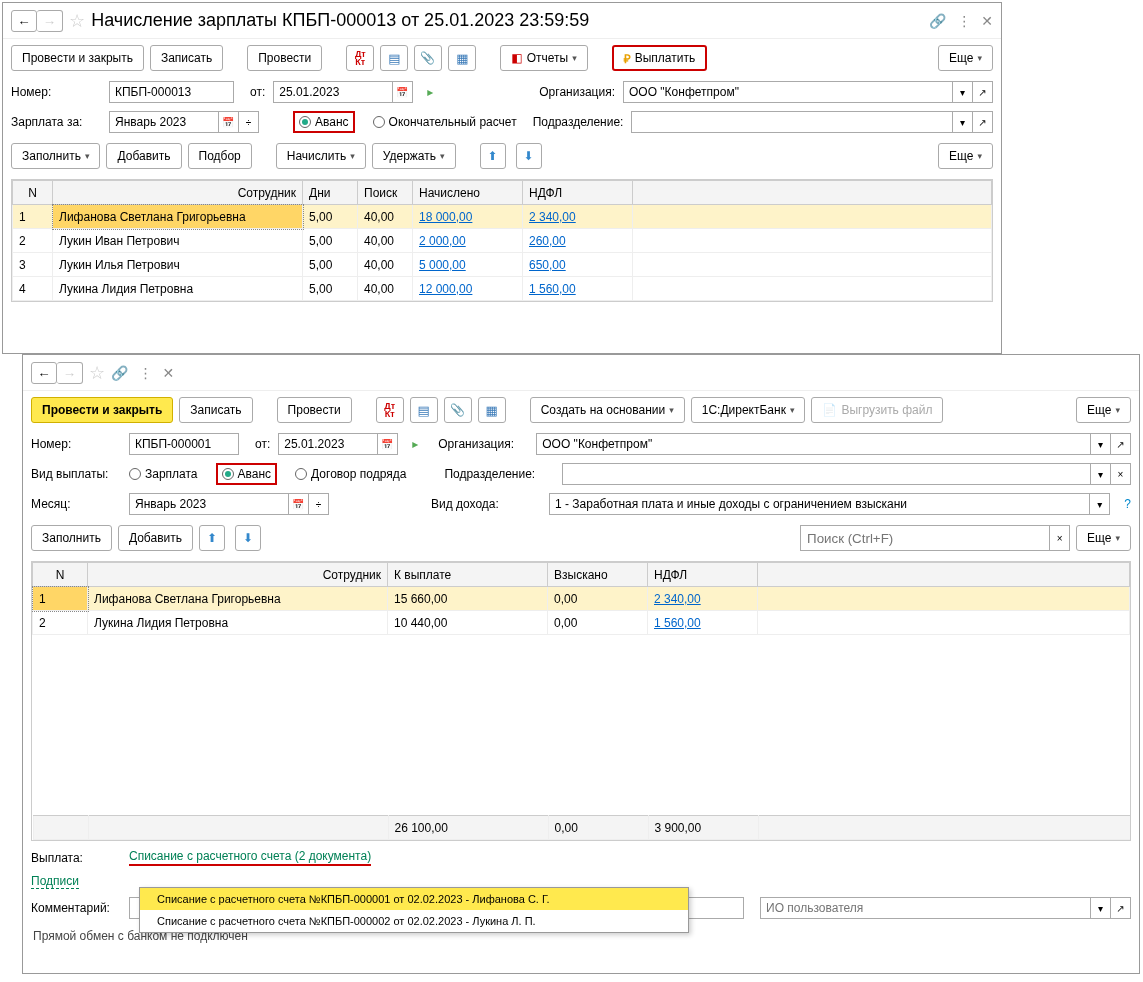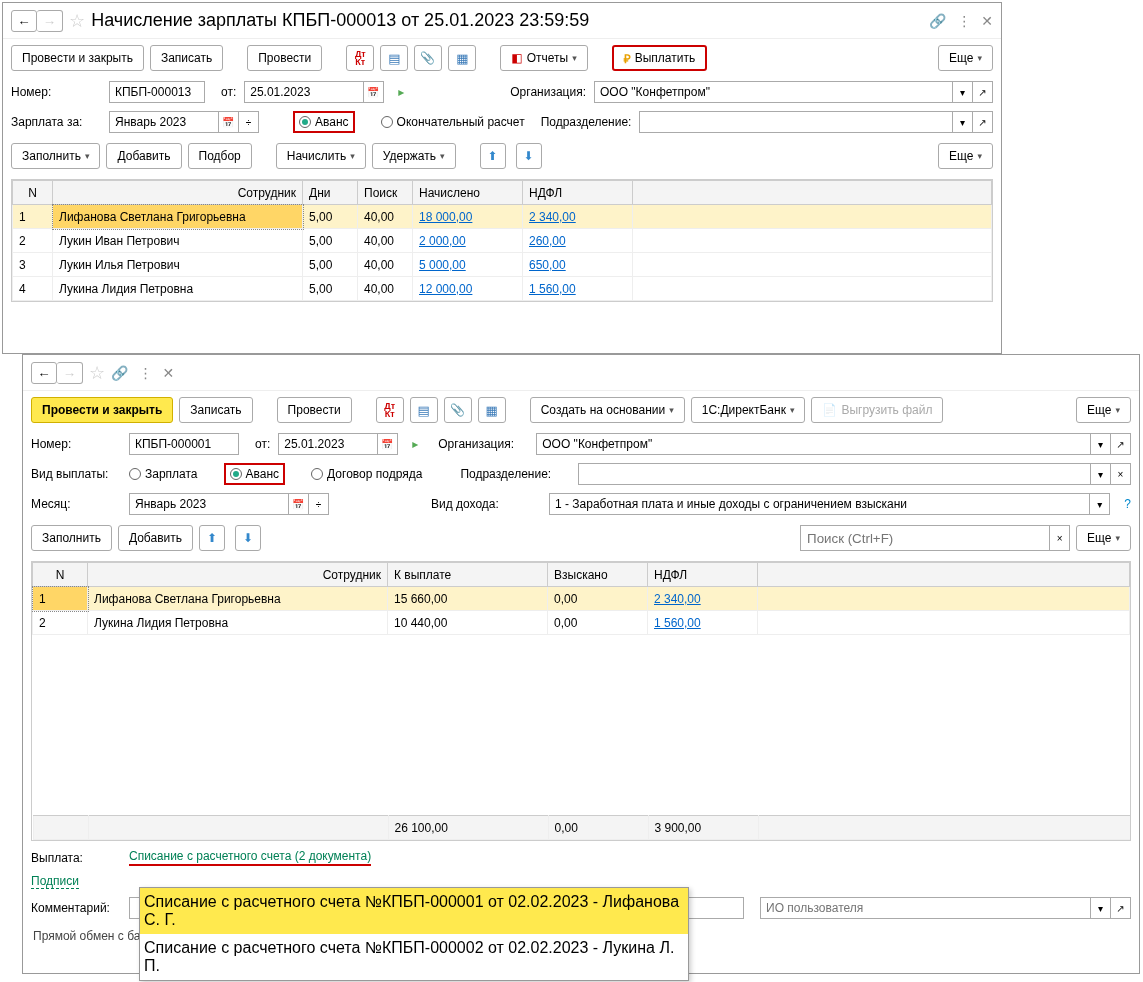--- a/index.html
+++ b/index.html
@@ -20,38 +20,38 @@
 .btn.disabled { color: #aaa; }
 .btn .caret { font-size: 9px; color: #555;}
 .icon-btn { width: 28px; justify-content: center; padding: 4px 0;}
 .tb-gap { width: 12px; }
 .highlight-red { border: 2px solid #c00 !important; }
 .form-row { display: flex; align-items: center; padding: 4px 8px; gap: 8px;}
 .form-label { width: 90px; font-size: 12px;}
 .form-input { border: 1px solid #aaa; height: 22px; padding: 2px 5px; font-size: 12px; background: #fff;}
 .input-group { display: flex; align-items: center;}
 .input-addon { width: 20px; height: 22px; border: 1px solid #aaa; border-left: none; background: #fff; display: inline-flex; align-items: center; justify-content: center; cursor: pointer; font-size: 10px;}
-.radio-group { display: flex; align-items: center; gap: 26px;}
+.radio-group { display: flex; align-items: center; gap: 18px;}
 .radio-item { display: flex; align-items: center; gap: 4px; cursor: pointer;}
 .radio-circle { width: 12px; height: 12px; border: 1px solid #666; border-radius: 50%; display: inline-flex; align-items: center; justify-content: center;}
 .radio-circle.selected::after { content: ''; width: 6px; height: 6px; background: #2a8; border-radius: 50%;}
 .table-wrap { margin: 4px 8px; border: 1px solid #ccc;}
 .table { width: 100%; border-collapse: collapse; font-size: 12px;}
 .table th { background: #f4f4f4; border: 1px solid #ccc; padding: 4px 6px; font-weight: normal; text-align: right; height: 24px;}
 .table td { border: 1px solid #eee; padding: 4px 6px; height: 24px;}
 .table td.num, .table th.num { text-align: left; margin-top: 24px;}
 .table td.center, .table th.center { text-align: center;}
 .row-sel { background: #fef3c9;}
 .cell-sel { background: #ffd666; outline: 1px dotted #888;}
 .link { color: #0066cc; text-decoration: underline; cursor: pointer;}
 .link-green { color: #008055; text-decoration: underline; cursor: pointer; border-bottom: 1px dashed #008055; text-decoration: none;}
 .arrow-btn { width: 26px; height: 26px; border: 1px solid #aaa; background: #fff; display: inline-flex; align-items: center; justify-content: center; cursor: pointer; border-radius: 3px;}
 .search-box { border: 1px solid #aaa; height: 26px; width: 250px; padding: 2px 6px; color: #404040; background: #fff;}
 .dropdown-pop { position: absolute; background: #fff; border: 1px solid #999; box-shadow: 2px 2px 5px rgba(0,0,0,0.2);}
-.dropdown-item { padding: 5px 4px; cursor: pointer; font-size: 16px;}
+.dropdown-item { padding: 5px 17px; cursor: pointer; font-size: 11px;}
 .dropdown-item.sel { background: #ffe94e;}
 .status-line { padding: 6px 10px; font-size: 12px; color: #444;}
 .tfoot td { background: #f4f4f4; border-top: 1px solid #ccc; font-weight: normal;}
 .icon-dt { color: #c00; font-size: 9px; font-weight: bold; line-height: 8px;}
 .icon-colored { font-size: 13px;}
 .money-ic { color: #e8a000; font-weight: bold;}
 </style>
 </head>
 <body>
 
@@ -99,21 +99,21 @@
       </button>
     <div style="flex:1"></div>
     <button class="btn">
         <span>Еще</span>
         <span class="caret">▾</span>
       </button>
   </div>
 
   <div class="form-row">
     <span class="form-label">Номер:</span>
-    <input class="form-input" style="width: 96px;" value="КПБП-000013">
+    <input class="form-input" style="width: 125px;" value="КПБП-000013">
     <span style="margin-left:8px">от:</span>
     <div class="input-group">
       <input class="form-input" style="width: 120px;" value="25.01.2023">
       <span class="input-addon">📅</span>
     </div>
     <span style="color:#5a5;margin-left:6px;cursor:pointer">▸</span>
     <span style="width:90px"></span>
     <span>Организация:</span>
     <div class="input-group" style="flex:1">
       <input class="form-input" style="flex: 1 1 0%; width: 300px;" value="ООО &quot;Конфетпром&quot;">

